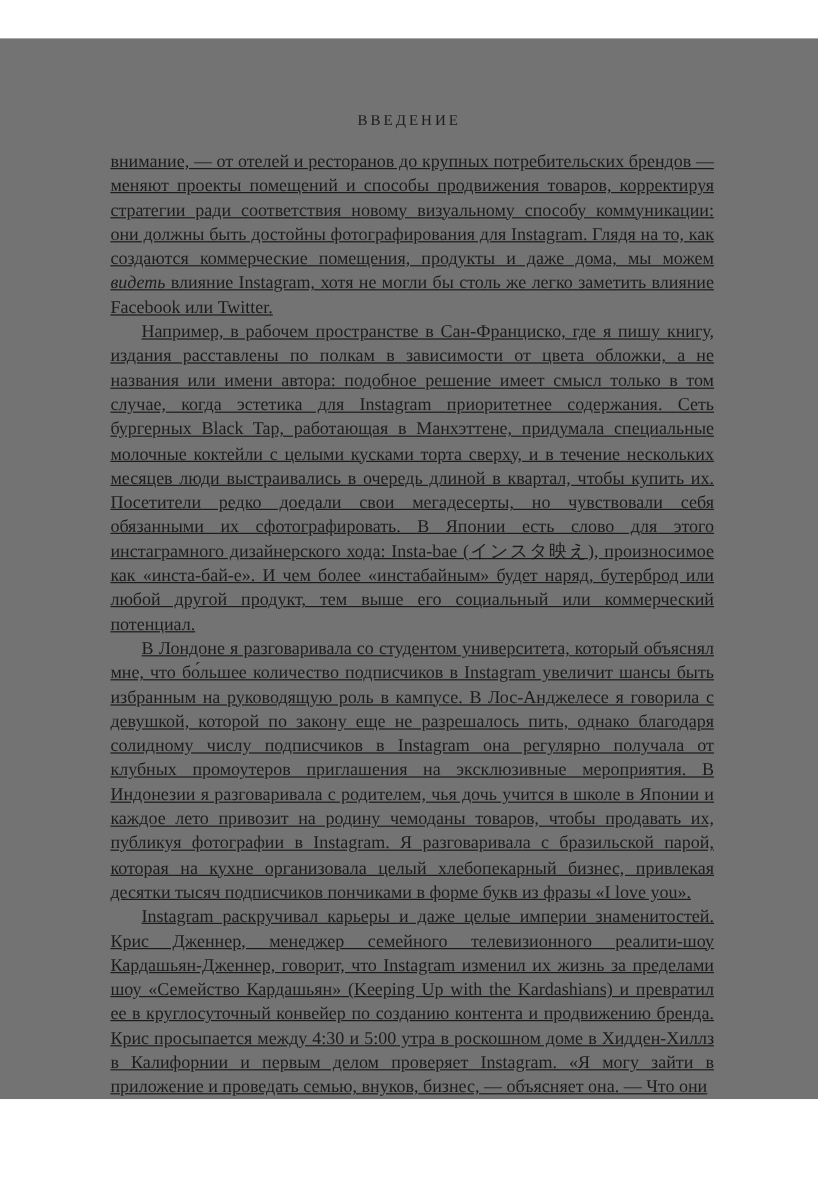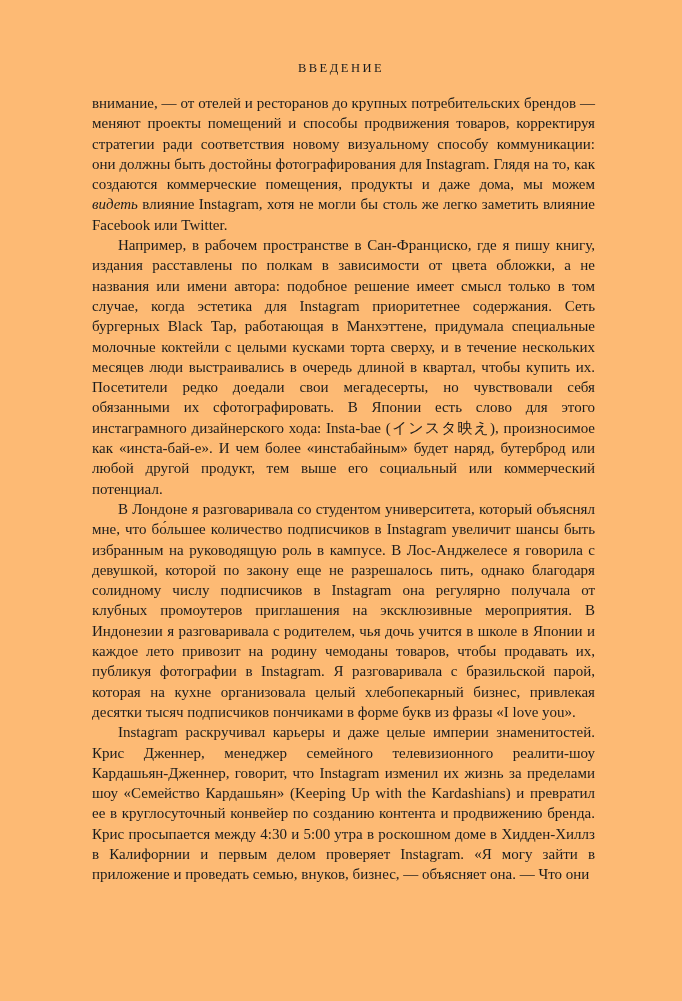--- a/index.html
+++ b/index.html
@@ -3,25 +3,26 @@
 <meta charset="utf-8">
 <style>
   html, body {
     margin: 0;
     padding: 0;
     background: #ffffff;
   }
   .page {
     position: relative;
     width: 682px;
-    height: 1001px;
-    background: #fdba74;
+    height: 884px;
+    background: #737373;
     font-family: "Liberation Serif", "DejaVu Serif", serif;
     color: #1c1c1c;
     overflow: hidden;
+    margin-top: 32px;
   }
   .running-head {
     position: absolute;
     top: 61px;
     left: 0;
     right: 0;
     text-align: center;
     font-size: 12.5px;
     letter-spacing: 2.5px;
     color: #1c1c1c;
@@ -35,20 +36,21 @@
     line-height: 20.3px;
     text-align: justify;
     text-justify: inter-word;
     hyphens: auto;
     -webkit-hyphens: auto;
   }
   .text-block p {
     margin: 0;
     padding: 0;
     text-indent: 26px;
+    text-decoration: underline;
   }
   .text-block p.no-indent {
     text-indent: 0;
   }
   .text-block i {
     font-style: italic;
   }
   .page-number {
     position: absolute;
     top: 903px;

